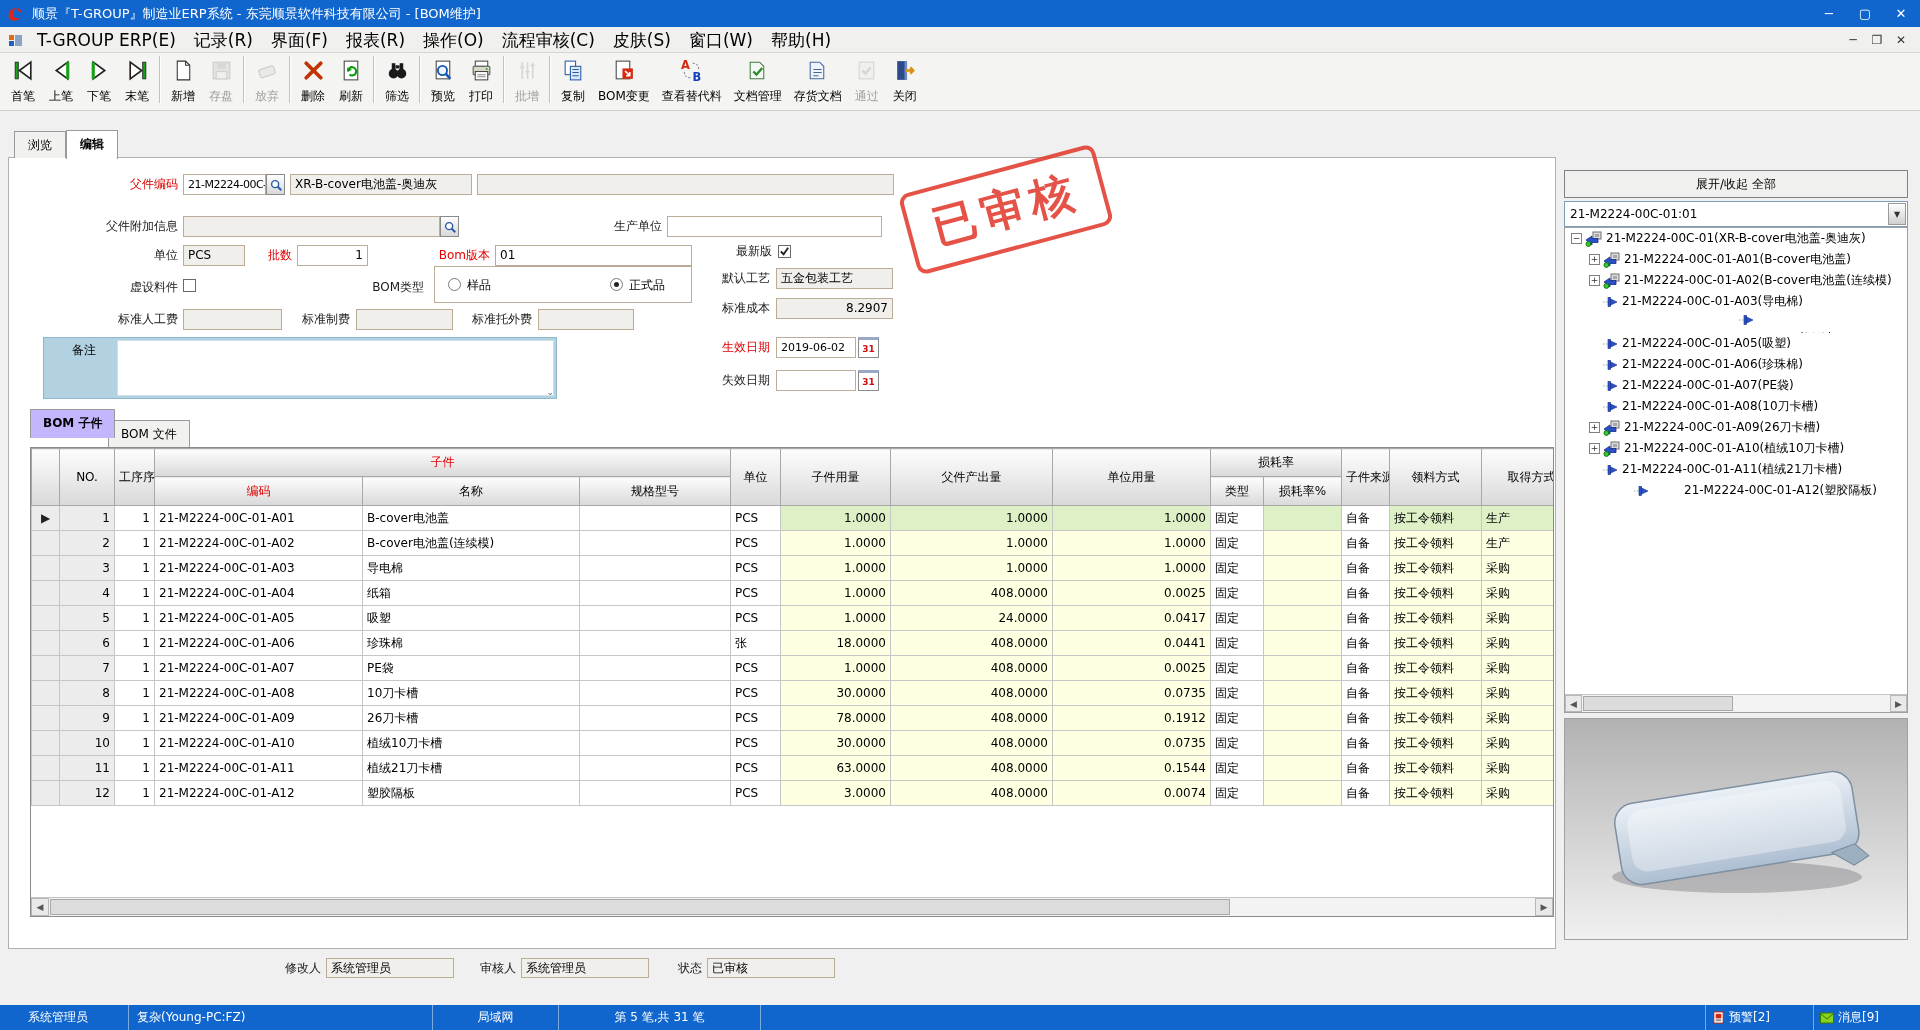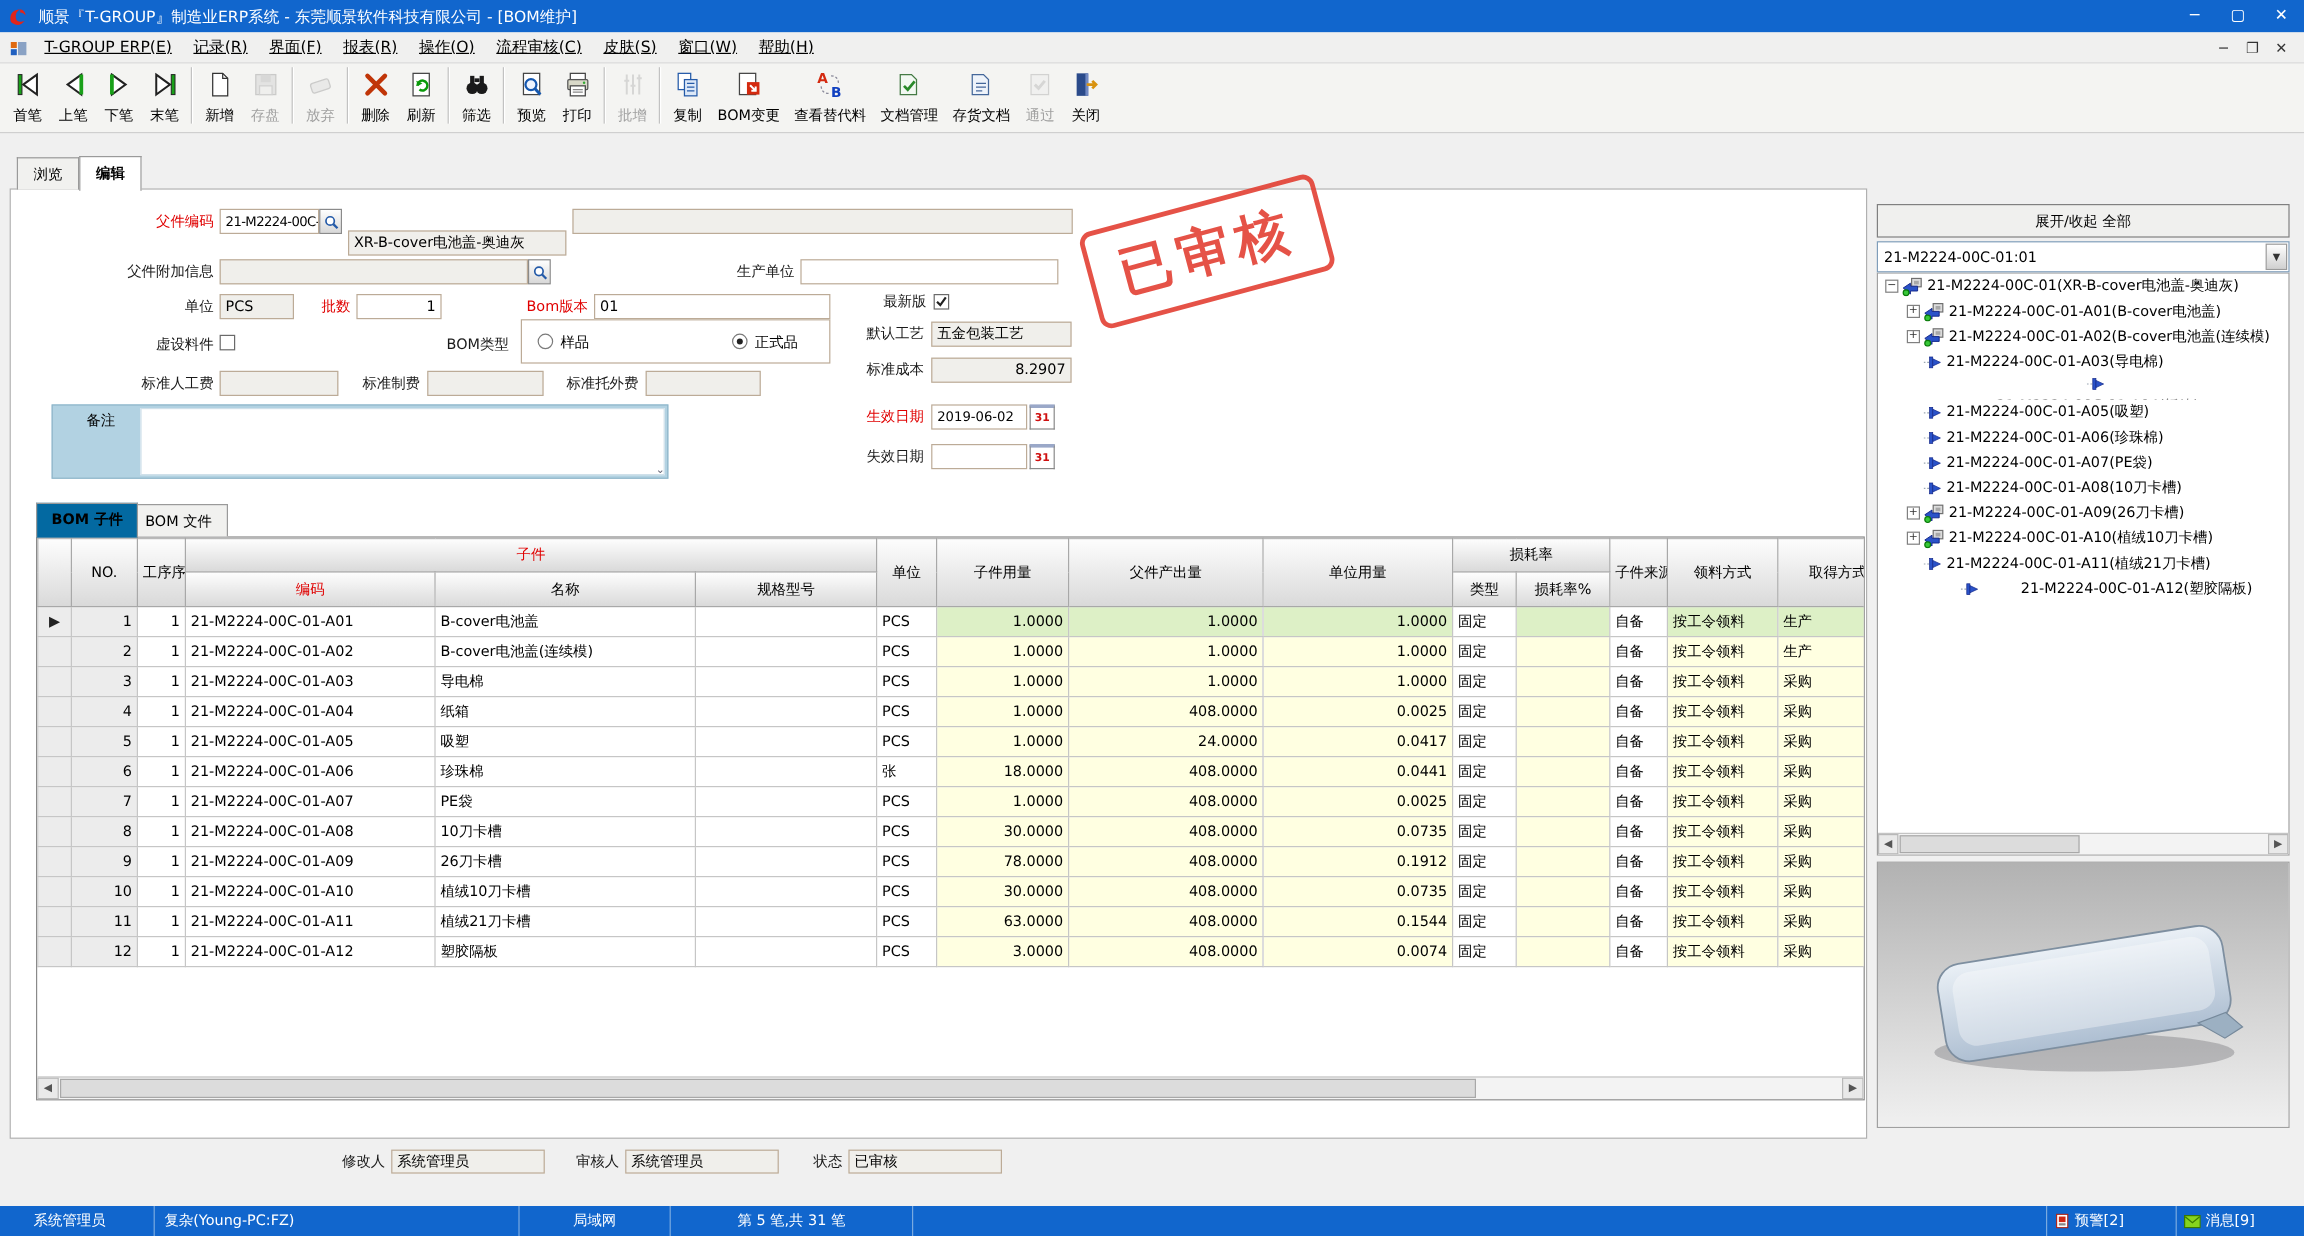--- a/index.html
+++ b/index.html
@@ -7,21 +7,21 @@
   body{position:relative;font-family:"DejaVu Sans","Liberation Sans",sans-serif;font-size:12px;color:#000;background:#f0f0f0;}
 
   
   #titlebar{position:absolute;left:0;top:0;width:1920px;height:27px;background:#1166cd;color:#fff;display:flex;align-items:center;}
   #titlebar .ttl{margin-left:8px;font-size:13px;white-space:nowrap;}
   #titlebar .logo{width:18px;height:18px;margin-left:6px;}
   .wctl{position:absolute;top:0;height:27px;width:34px;text-align:center;line-height:27px;color:#fff;font-size:13px;cursor:default;}
 
   
   #menubar{position:absolute;left:0;top:27px;width:1920px;height:26px;background:#f0f0ef;border-bottom:1px solid #d6d6d6;display:flex;align-items:center;}
-  .mitem{padding:0 9px;height:22px;line-height:22px;font-size:13px;white-space:nowrap;text-decoration:underline;}
+  .mitem{padding:0 9px;height:22px;line-height:22px;font-size:17px;white-space:nowrap;}
   .mdictl{position:absolute;top:30px;width:22px;height:20px;text-align:center;line-height:20px;color:#333;font-size:12px;}
 
   
   #toolbar{position:absolute;left:0;top:53px;width:1920px;height:58px;background:#f4f4f2;border-bottom:1px solid #cfcfcf;display:flex;align-items:flex-start;padding-left:4px;}
   .tbtn{display:flex;flex-direction:column;align-items:center;padding:5px 6px 2px;min-width:38px;}
   .tbtn svg{width:25px;height:25px;}
   .tbtn .tlbl{margin-top:2px;font-size:12px;white-space:nowrap;}
   .tbtn.dis svg{opacity:.45;filter:grayscale(1);}
   .tbtn.dis .tlbl{color:#a0a0a0;}
   .tsep{width:0;border-left:1px solid #c2c2c2;border-right:1px solid #fff;height:47px;margin:3px 3px 0 3px;}
@@ -44,21 +44,21 @@
   .radio.sel::after{content:"";position:absolute;left:3px;top:3px;width:5px;height:5px;border-radius:50%;background:#222;}
   .rlbl{position:absolute;height:16px;line-height:16px;white-space:nowrap;z-index:2;font-family:Liberation Serif, serif;}
   #groupbox{position:absolute;left:434px;top:266px;width:258px;height:37px;border:1px solid #bcab97;background:#fff;z-index:1;}
   #remarkbox{position:absolute;left:43px;top:337px;width:514px;height:62px;background:#b2d2e2;border:1px solid #8fb6ca;z-index:1;}
   #remarkinner{position:absolute;left:73px;top:2px;right:2px;bottom:2px;background:#fff;border:1px solid #cfe0ea;}
   #remarkarrow{position:absolute;right:2px;bottom:1px;font-size:9px;color:#667;}
   #stamp{position:absolute;left:905px;top:168px;padding:8px 22px;border:4px solid #e23b2e;border-radius:10px;color:#e23b2e;font-size:44px;font-weight:bold;letter-spacing:6px;transform:rotate(-15deg);opacity:.88;z-index:4;background:rgba(255,255,255,0);}
 
   
   .subtab{position:absolute;top:420px;height:27px;line-height:26px;padding:0 12px;background:#f1f1ef;border:1px solid #9a9a9a;border-bottom:none;z-index:2;}
-  .subtab.active{background:#0369a1;font-weight:bold;height:29px;top:419px;z-index:3;}
+  .subtab.active{background:#c4b5fd;font-weight:bold;height:29px;top:409px;z-index:3;}
   #tablewrap{position:absolute;left:30px;top:447px;width:1524px;height:470px;border:1px solid #8a8a8a;background:#fff;overflow:hidden;z-index:1;}
   #bomtable{border-collapse:collapse;table-layout:fixed;width:1550px;}
   #bomtable th,#bomtable td{border:1px solid #c6c6c6;padding:0 4px;overflow:hidden;white-space:nowrap;font-weight:normal;}
   #bomtable thead th{background:linear-gradient(#fdfdfd,#d9d9d9);border-color:#a8a8a8;text-align:center;}
   #bomtable thead tr:first-child th{height:28px;}
   #bomtable thead tr:last-child th{height:29px;}
   #bomtable tbody td{height:25px;background:#fff;}
   th.redh{color:#e00000;margin-top:36px;}
   th.wrap{white-space:normal;line-height:13px;}
   td.num{text-align:right;}
@@ -297,21 +297,21 @@
 <div id="tabpanel"></div>
 
 <div class="lbl red" style="left:60px;top:174px;width:118px;">父件编码</div>
 <div class="fld" style="left:183px;top:174px;width:83px;letter-spacing:-0.5px;font-size:11px;">21-M2224-00C-01</div>
 <div class="lookup" style="left:266px;top:174px;">
     <svg width="14" height="14" viewBox="0 0 16 16">
       <circle cx="7" cy="7" r="4" fill="#fff" stroke="#245aa8" stroke-width="1.6"></circle>
       <path d="M10 10 L14 14" stroke="#245aa8" stroke-width="2.2"></path>
     </svg>
   </div>
-<div class="fld ro" style="left:290px;top:174px;width:182px;margin-top:18px;">XR-B-cover电池盖-奥迪灰</div>
+<div class="fld ro" style="left:290px;top:174px;width:182px;">XR-B-cover电池盖-奥迪灰</div>
 <div class="fld ro" style="left:477px;top:174px;width:417px;"></div>
 
 <div class="lbl" style="left:60px;top:216px;width:118px;">父件附加信息</div>
 <div class="fld ro" style="left:183px;top:216px;width:257px;"></div>
 <div class="lookup" style="left:440px;top:216px;">
     <svg width="14" height="14" viewBox="0 0 16 16">
       <circle cx="7" cy="7" r="4" fill="#fff" stroke="#245aa8" stroke-width="1.6"></circle>
       <path d="M10 10 L14 14" stroke="#245aa8" stroke-width="2.2"></path>
     </svg>
   </div>

